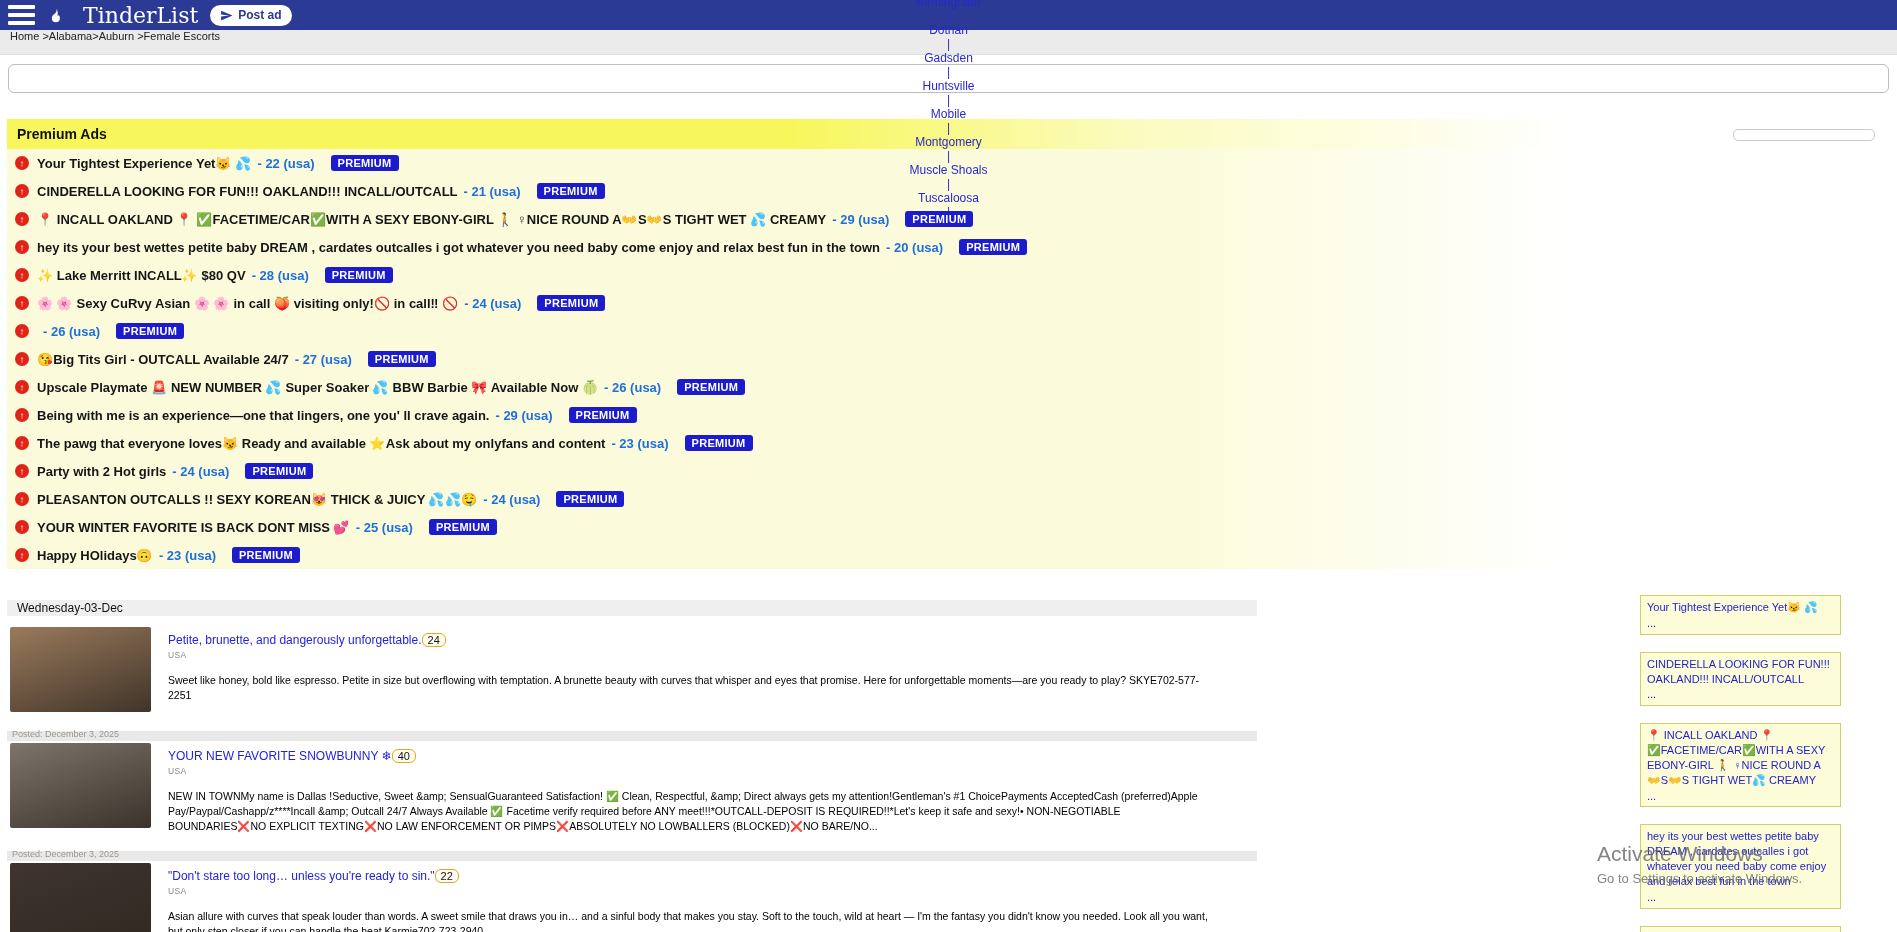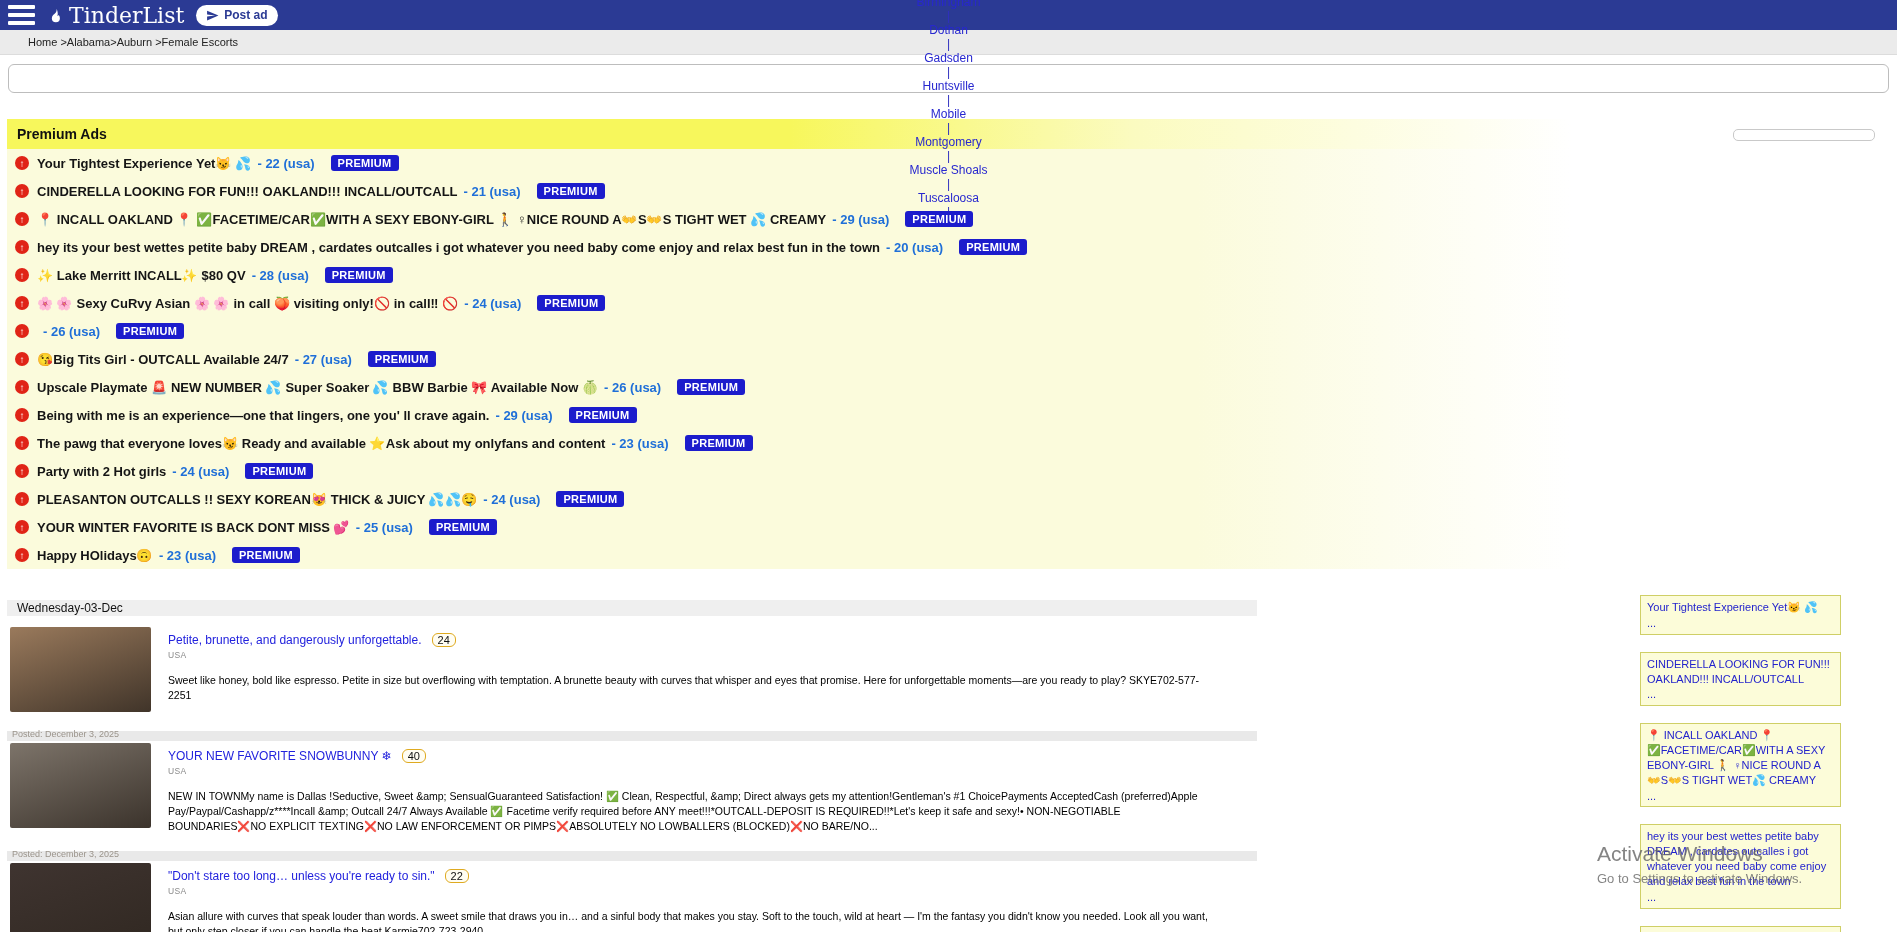--- a/index.html
+++ b/index.html
@@ -2,28 +2,28 @@
 <html><head>
 <meta charset="utf-8">
 <style>
   html,body{margin:0;padding:0;background:#fff;}
   #root{position:relative;width:1897px;height:932px;overflow:hidden;background:#fff;
         font-family:"Liberation Sans",sans-serif;color:#111;}
   
   .nav{height:30px;background:#2b3a94;display:flex;align-items:center;padding-left:8px;gap:12px;}
   .burger{width:27px;display:flex;flex-direction:column;gap:4px;cursor:pointer;}
   .burger b{height:4px;background:#fff;border-radius:1px;}
-  .logo{color:#fff;font-family:"DejaVu Serif",serif;font-size:22px;display:flex;align-items:center;gap:5px;}
+  .logo{color:#fff;font-family:"DejaVu Serif",serif;font-size:22px;display:flex;align-items:center;gap:19px;}
   .logo svg{margin-top:2px;}
   .postad{background:#fff;color:#2b3a94;border:none;border-radius:11px;height:21px;padding:0 10px;
           font-size:12px;font-weight:bold;display:flex;align-items:center;gap:5px;cursor:pointer;
           font-family:"Liberation Sans",sans-serif;}
   
   .crumbs{height:24px;background:#ebebeb;border-bottom:1px solid #dcdcdc;font-size:11px;color:#222;
-          display:flex;align-items:center;padding-left:28px;}
+          display:flex;align-items:flex-start;padding-left:10px;}
   
   .citybox{margin:9px 8px 0;border:1px solid #bdbdbd;border-radius:6px;height:27px;
            display:flex;align-items:center;justify-content:center;font-size:12px;background:#fff;flex-direction:column;}
   .citycur{color:#111;}
   .citylink{color:#2727cf;text-decoration:none;cursor:pointer;}
   .citysep{color:#2f2fbf;margin:0 6px;}
   
   .premium{margin:26px 0 0 7px;width:1565px;}
   .phead{font-size:14px;font-weight:bold;color:#111;padding:7px 0 7px 10px;
          background:linear-gradient(90deg,#f7f75c 0%,#f7f75c 50%,#fbfbc0 72%,#fff 100%);}
@@ -38,21 +38,21 @@
   
   .adbar{position:absolute;left:1733px;top:129px;width:140px;height:10px;border:1px solid #c9c9c9;
          border-radius:5px;background:#fff;}
   
   .listings{margin:31px 0 0 7px;width:1250px;}
   .datebar{height:16px;background:#efefef;font-size:12px;color:#111;display:flex;align-items:center;
            padding-left:10px;margin-bottom:9px;}
   .card{position:relative;background:#fff;padding:4px 0 16px 0;min-height:86px;}
   .photo{position:absolute;left:3px;top:2px;width:141px;height:85px;border-radius:2px;cursor:pointer;}
   .cbody{margin-left:161px;padding-top:4px;}
-  .trow{display:flex;align-items:center;gap:10px;}
+  .trow{display:flex;align-items:center;gap:0;}
   .ctitle{color:#2222dd;font-size:12px;text-decoration:none;cursor:pointer;}
   .agebadge{border:1px solid #dfaa20;background:#fffdf2;font-size:11px;padding:0 5px;border-radius:6px;color:#111;}
   .country{font-size:8.5px;color:#8a8a8a;margin-top:3px;letter-spacing:.3px;}
   .desc{font-size:10.5px;color:#000;max-width:1045px;line-height:1.45;margin:13px 0 0;}
   .posted{position:absolute;left:5px;bottom:-8px;font-size:9px;color:#9b948b;z-index:2;}
   .strip{height:10px;background:#e9e9e9;}
   
   #sidebar{position:absolute;left:1640px;top:595px;width:201px;}
   .sbox{background:#fcfcd9;border:1px solid #cfcf66;padding:4px 6px 3px;font-size:11px;line-height:1.35;
         color:#2323cc;margin-bottom:17px;}

